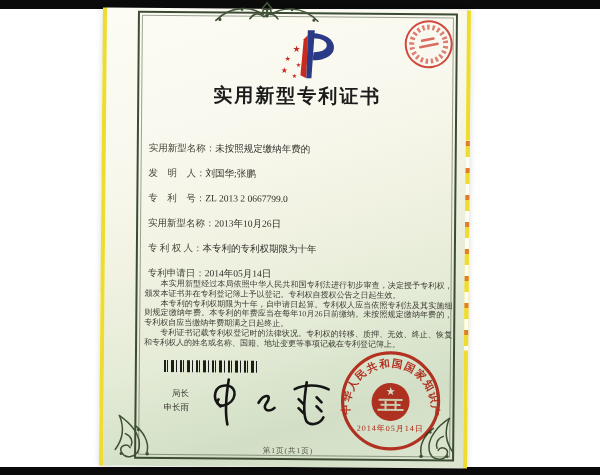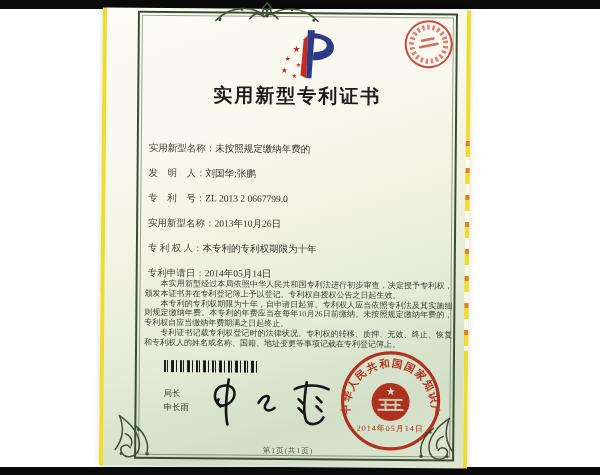--- a/index.html
+++ b/index.html
@@ -53,21 +53,21 @@
 
   .barcode{
     position:absolute;left:60px;top:352px;width:95px;height:12px;
     background:repeating-linear-gradient(90deg,
       #1c1c1c 0 2px,transparent 2px 3px,
       #1c1c1c 3px 4px,transparent 4px 7px,
       #1c1c1c 7px 10px,transparent 10px 12px,
       #1c1c1c 12px 13px,transparent 13px 16px);
   }
 
-  .director{position:absolute;left:60px;top:381px;font-size:8.5px;color:#3a3a32;line-height:9px;}
+  .director{position:absolute;left:60px;top:381px;font-size:8.5px;color:#3a3a32;line-height:9px;text-align:right;}
   .director div{margin-bottom:5px;}
 
   .signature{position:absolute;left:95px;top:366px;width:145px;height:55px;}
 
   .official-seal{position:absolute;left:236px;top:340px;width:102px;height:102px;mix-blend-mode:multiply;opacity:.93;}
   .seal-date{
     position:absolute;left:228px;top:413px;width:118px;text-align:center;
     font-size:8px;color:#cf2818;letter-spacing:1px;mix-blend-mode:multiply;
   }
 

